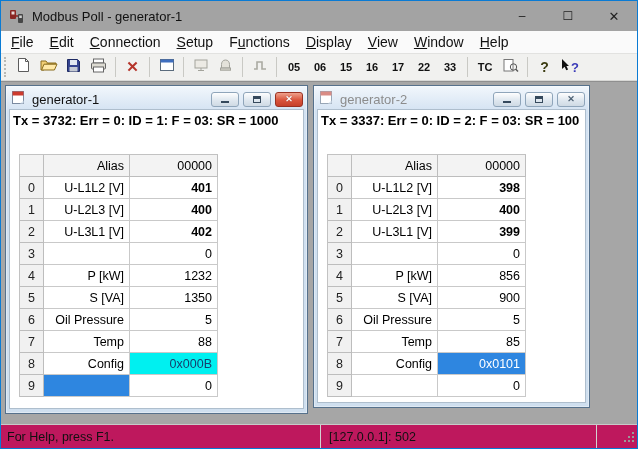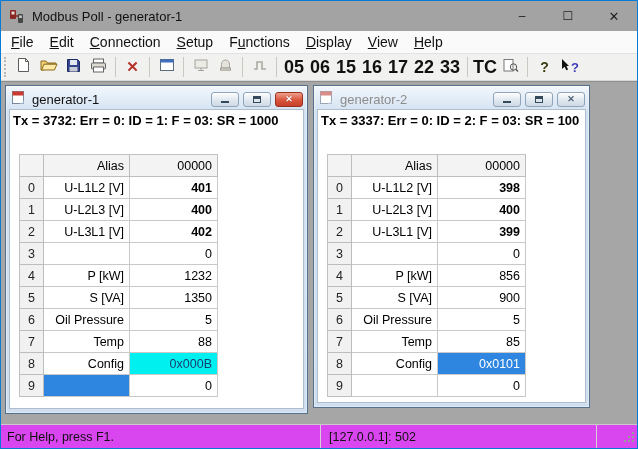--- a/index.html
+++ b/index.html
@@ -19,21 +19,21 @@
   .wc { width:46px; display:flex; align-items:center; justify-content:center; font-size:12px; color:#222; }
   .wc.close { font-size:13px; }
   
   .menubar { height:22px; display:flex; align-items:center; background:#fafafa; padding-left:2px; font-size:14px; color:#111; flex:0 0 auto; }
   .mi { padding:2px 8px; }
   .mi .u { text-decoration:underline; }
   
   .toolbar { height:28px; display:flex; align-items:center; background:#f1f1ef; border-top:1px solid #e2e2e0; border-bottom:1px solid #d8d8d6; padding-left:2px; flex:0 0 auto; }
   .grip { width:4px; height:20px; border-left:2px dotted #b9b9b4; margin:0 3px 0 1px; }
   .tbtn { height:23px; min-width:23px; display:flex; align-items:center; justify-content:center; margin:0 1px; }
-  .tnum { font-size:18px; font-weight:700; color:#111; min-width:24px; }
+  .tnum { font-size:11px; font-weight:700; color:#111; min-width:24px; }
   .tsep { width:1px; height:20px; background:#c9c9c4; margin:0 4px; }
   .redx { color:#b5342a; font-size:15px; font-weight:700; }
   .qmark { font-size:14px; font-weight:700; color:#3c3c12; }
   .qmark2 { font-size:13px; font-weight:700; color:#3a3ab8; margin-left:1px; }
   
   .mdi { flex:1 1 auto; background:#a6a6a6; border-top:1px solid #8f8f8f; position:relative; overflow:hidden; }
   
   .child { position:absolute; border:1px solid #56718c; background:linear-gradient(180deg,#f2f7fc 0,#d3e2f2 26px,#cfdfef 100%); padding:3px; box-shadow:0 0 0 1px rgba(255,255,255,.35) inset; }
   .win1 { left:4px; top:3px; width:303px; height:329px; }
   .win2 { left:312px; top:3px; width:277px; height:323px; }
@@ -54,21 +54,21 @@
   .grow { display:flex; height:22px; }
   .gcell { border-right:1px solid #c9c9c9; border-bottom:1px solid #c9c9c9; display:flex; align-items:center; }
   .gnum { width:24px; justify-content:center; background:#f1f1f1; border-right:1px solid #bdbdbd; border-bottom:1px solid #bdbdbd; color:#222; }
   .galias { width:86px; justify-content:flex-end; padding-right:5px; color:#000; }
   .gval { width:88px; justify-content:flex-end; padding-right:5px; color:#000;text-align:center; }
   .ghead .gcell { background:#f3f3f3; border-right:1px solid #bdbdbd; border-bottom:1px solid #bdbdbd; }
   .bold { font-weight:700; }
   .cell-cyan { background:#00f0f0; color:#173f6e; }
   .cell-sel { background:#2e86e0; color:#fff; }
   
-  .statusbar { height:24px; flex:0 0 auto; background:#d946ef; border-top:1px solid #c9c9c9; display:flex; align-items:center; font-size:12.5px; color:#111; position:relative; }
+  .statusbar { height:24px; flex:0 0 auto; background:#be185d; border-top:1px solid #c9c9c9; display:flex; align-items:center; font-size:12.5px; color:#111; position:relative; }
   .sb-left { width:320px; padding-left:6px; height:100%; display:flex; align-items:center; border-right:1px solid #d2d2d2; }
   .sb-mid { width:276px; padding-left:8px; height:100%; display:flex; align-items:center; border-right:1px solid #d2d2d2; }
   .sb-grip { position:absolute; right:2px; bottom:2px; }
 </style>
 </head>
 <body>
 
 <div class="titlebar">
   <span class="app-icon">
     <svg width="17" height="17" viewBox="0 0 17 17">
@@ -88,20 +88,21 @@
 </div>
 
 <div class="menubar">
   <span class="mi"><span></span><span class="u">F</span><span>ile</span></span>
   <span class="mi"><span></span><span class="u">E</span><span>dit</span></span>
   <span class="mi"><span></span><span class="u">C</span><span>onnection</span></span>
   <span class="mi"><span></span><span class="u">S</span><span>etup</span></span>
   <span class="mi"><span>F</span><span class="u">u</span><span>nctions</span></span>
   <span class="mi"><span></span><span class="u">D</span><span>isplay</span></span>
   <span class="mi"><span></span><span class="u">V</span><span>iew</span></span>
+  <span class="mi"><span></span><span class="u">W</span><span>indow</span></span>
   <span class="mi"><span></span><span class="u">H</span><span>elp</span></span>
 </div>
 
 <div class="toolbar">
   <span class="grip"></span>
   <span class="tbtn">
       <span><svg width="15" height="16" viewBox="0 0 15 16">
           <path d="M2.5 1.5h7l3 3v10h-10z" fill="#fff" stroke="#5c5c5c"></path>
           <path d="M9.5 1.5v3h3" fill="none" stroke="#5c5c5c"></path>
         </svg></span>

